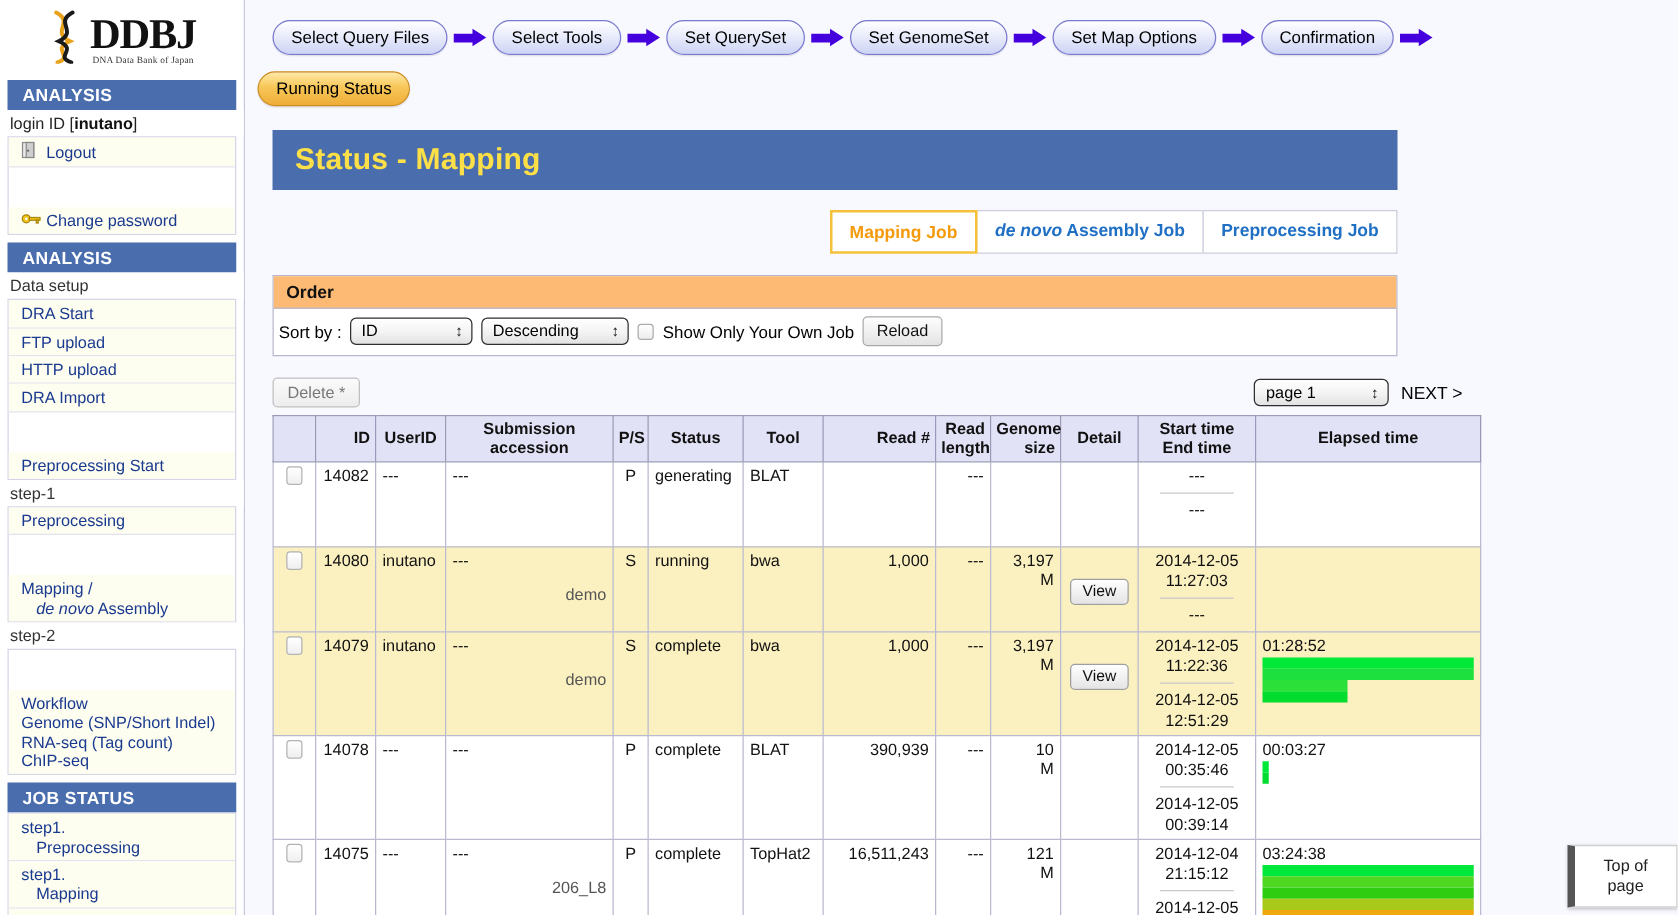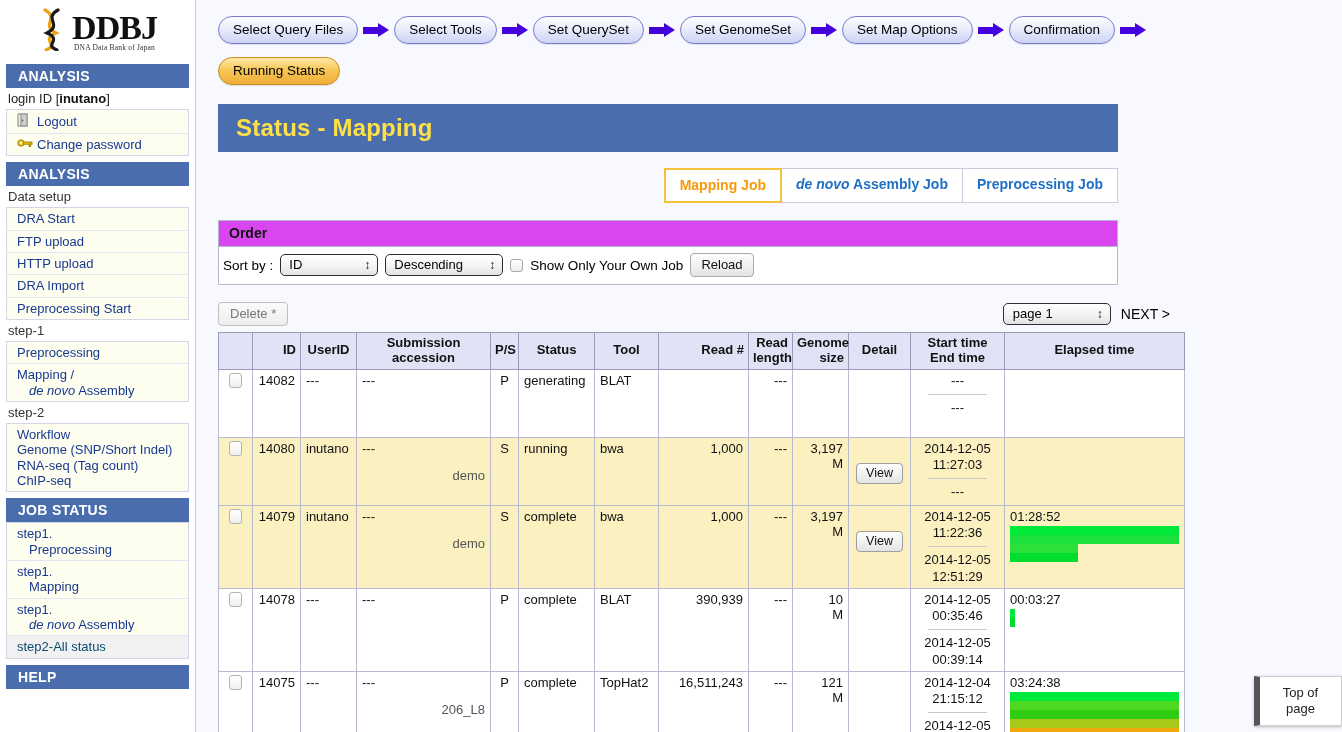--- a/index.html
+++ b/index.html
@@ -61,21 +61,21 @@
   .sb-box.first { border-top: 1px solid #d5d5e8; }
   .sb-row {
     background: #fdfdf0;
     border-bottom: 1px solid #e3e3ef;
     padding: 3px 4px 3px 10px;
     font-size: 13px;
     color: #1a3a8f;
     display: flex; align-items: center;
     cursor: pointer;
   }
-  .sb-row:last-child { border-bottom: none; }
+  .sb-row:last-child { border-bottom: none; margin-top: 32px; }
   .sb-row.muted { background: #f1f1f1; color: #888; cursor: default; }
   .sb-row.muted b { color: #0c4a6e; }
   .sb-row .ico { width: 20px; flex: 0 0 20px; }
   .sb-row .lbl { line-height: 1.18; }
   .sb-row .lbl b { font-weight: normal; }
   .sb-row .lbl i { font-style: italic; }
   .sb-row .indent { display:block; padding-left: 12px; }
   .sb-section-label {
     font-size: 13px; color: #333;
     padding: 3px 0 3px 8px;
@@ -108,21 +108,21 @@
     content: ""; position: absolute; left: 0; top: 4px;
     width: 16px; height: 7px; background: #4400dd;
   }
   .arrow::after {
     content: ""; position: absolute; left: 15px; top: 0;
     border-top: 7px solid transparent;
     border-bottom: 7px solid transparent;
     border-left: 11px solid #4400dd;
   }
   #running-status {
-    position: absolute; left: 218px; top: 57px;
+    position: absolute; left: 206px; top: 57px;
     border: 1px solid #cc8c22;
     border-radius: 14px;
     background: linear-gradient(to bottom, #ffe9a8 0%, #f7c757 45%, #eead38 100%);
     padding: 5px 14px 6px 14px;
     font-size: 13.5px; color: #000; cursor: pointer;
     box-shadow: 0 1px 1px rgba(0,0,0,0.12);
   }
 
   
   #main { position: absolute; left: 218px; top: 104px; width: 1124px; }
@@ -158,21 +158,21 @@
     position: relative; z-index: 2;
   }
 
   #order-panel {
     width: 900px;
     margin-top: 17px;
     border: 1px solid #b7b7cf;
     background: #fff;
   }
   #order-head {
-    background: #d946ef;
+    background: #fdba74;
     border-bottom: 1px solid #b7b7cf;
     font-size: 14px; font-weight: bold; color: #111;
     padding: 4px 0 5px 10px;
   }
   #order-body {
     display: flex; align-items: center; gap: 7px;
     padding: 6px 8px 7px 4px;
     font-size: 13.5px;
   }
   .sel {

